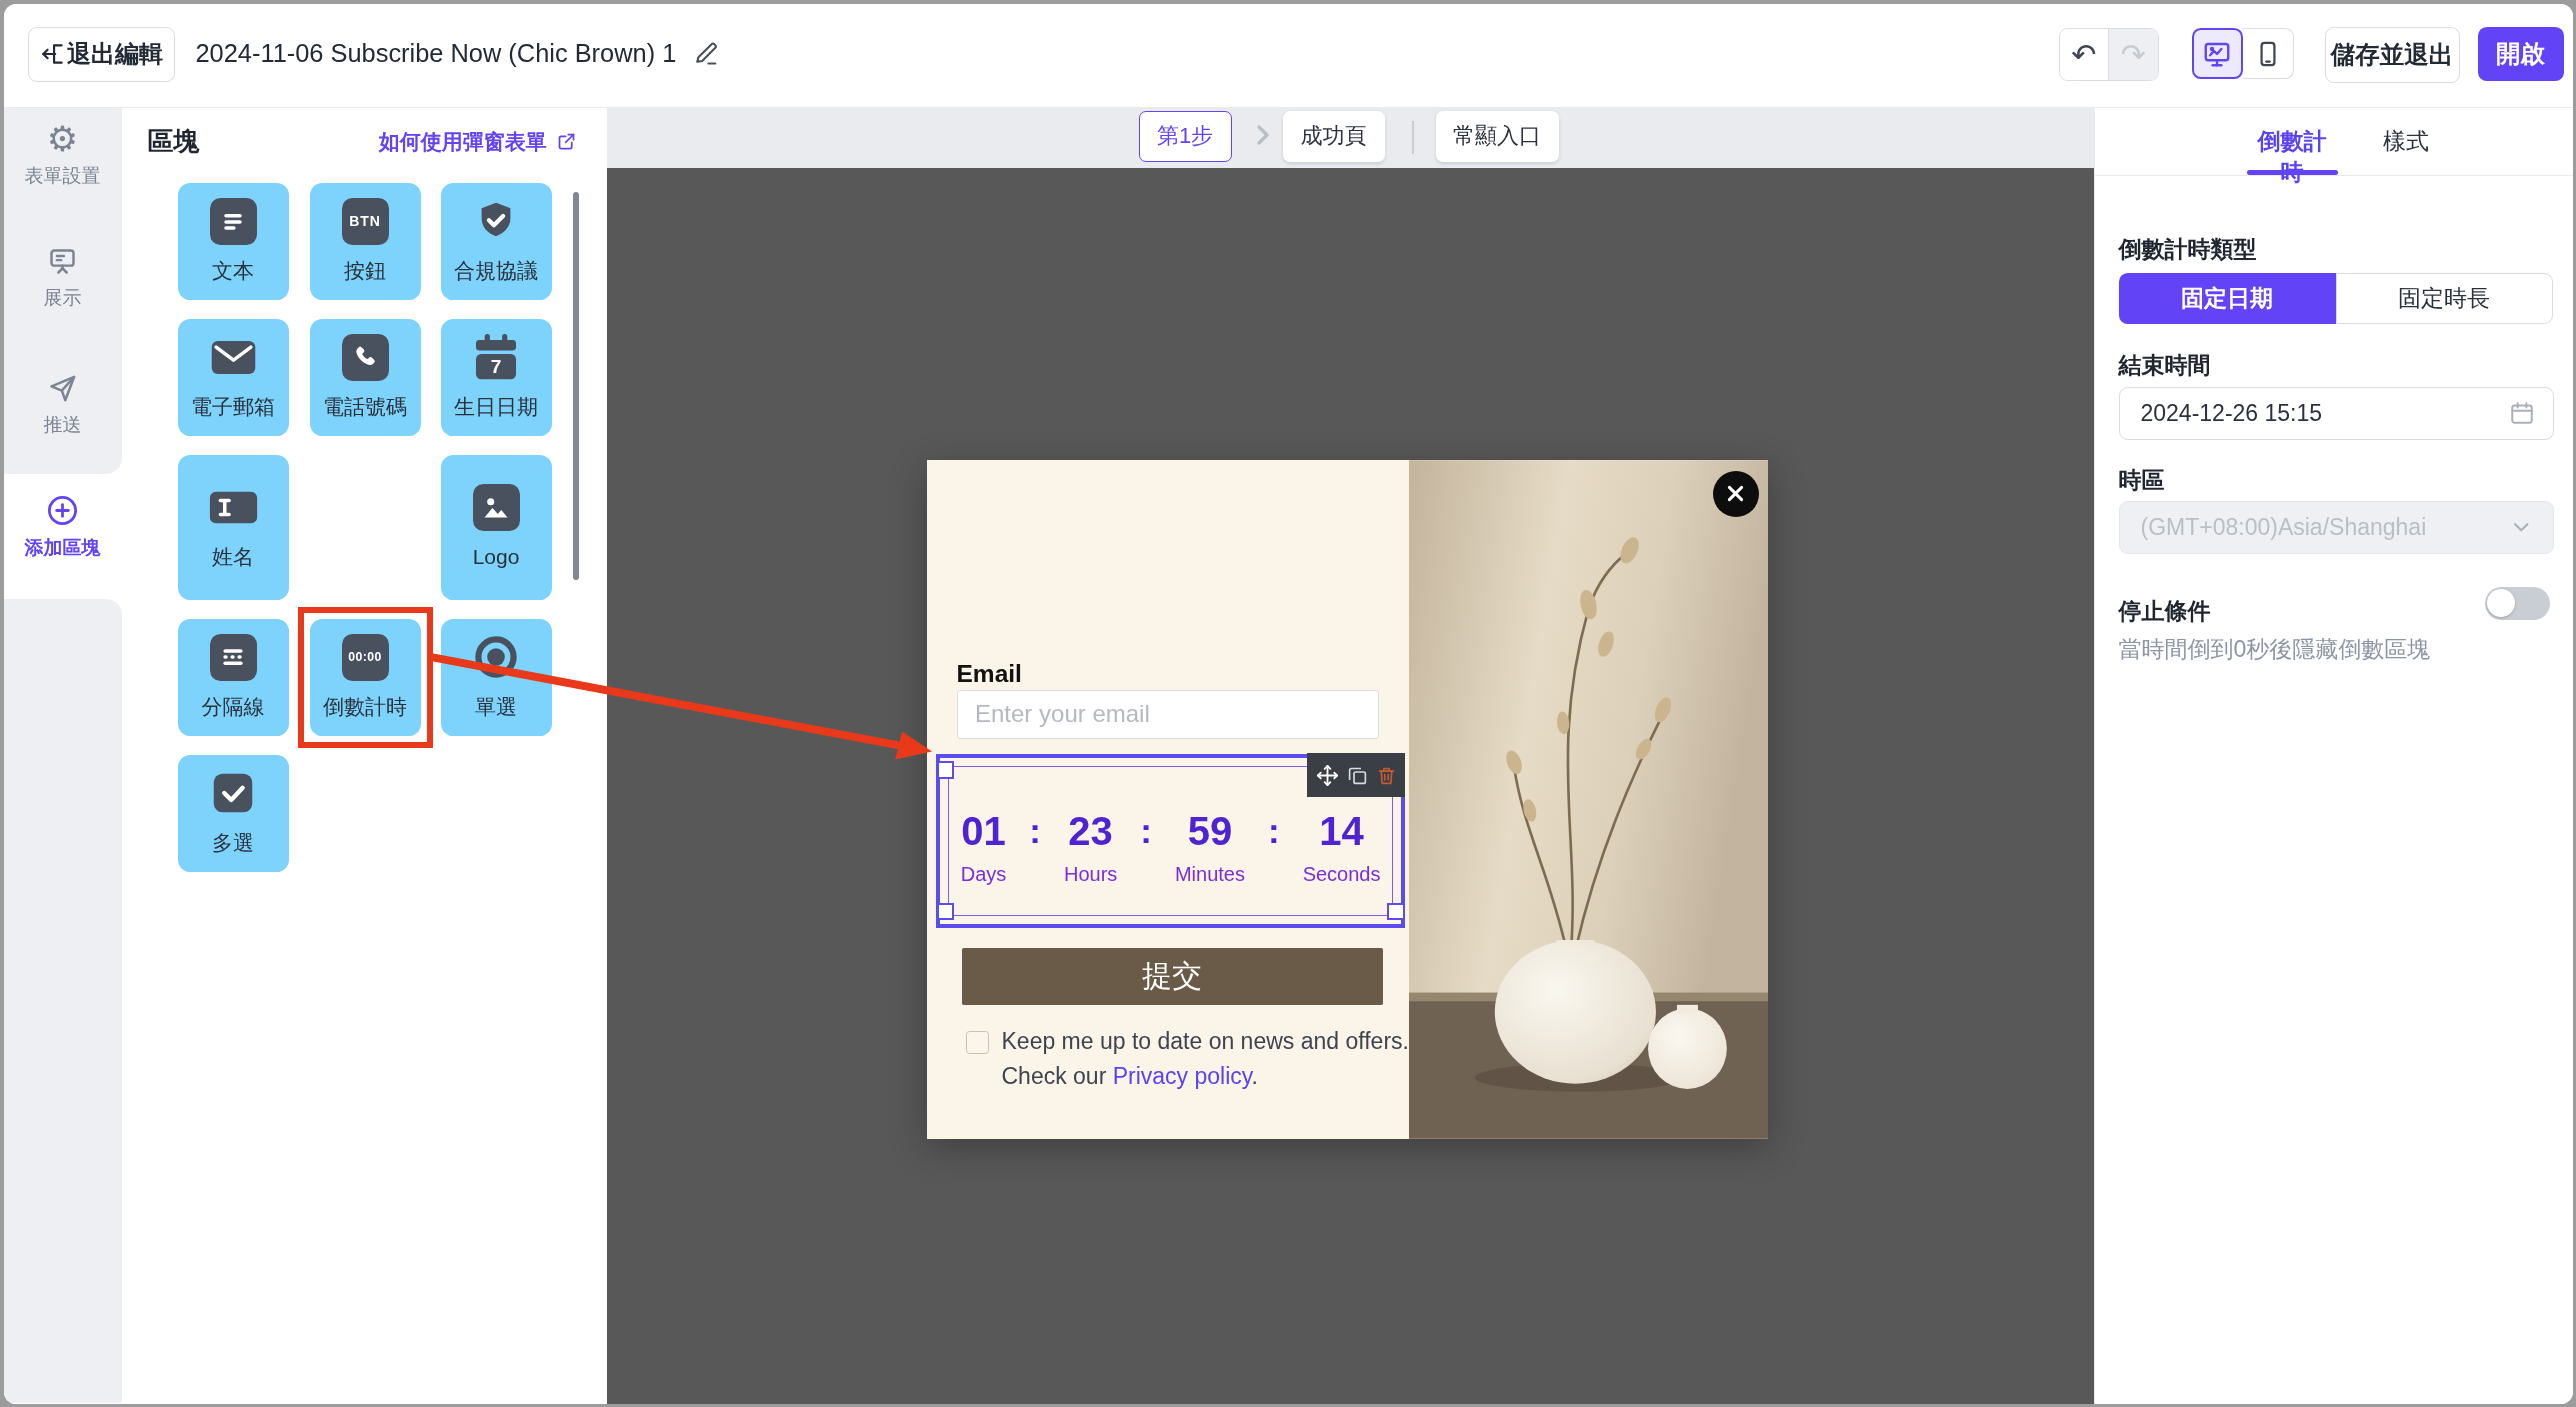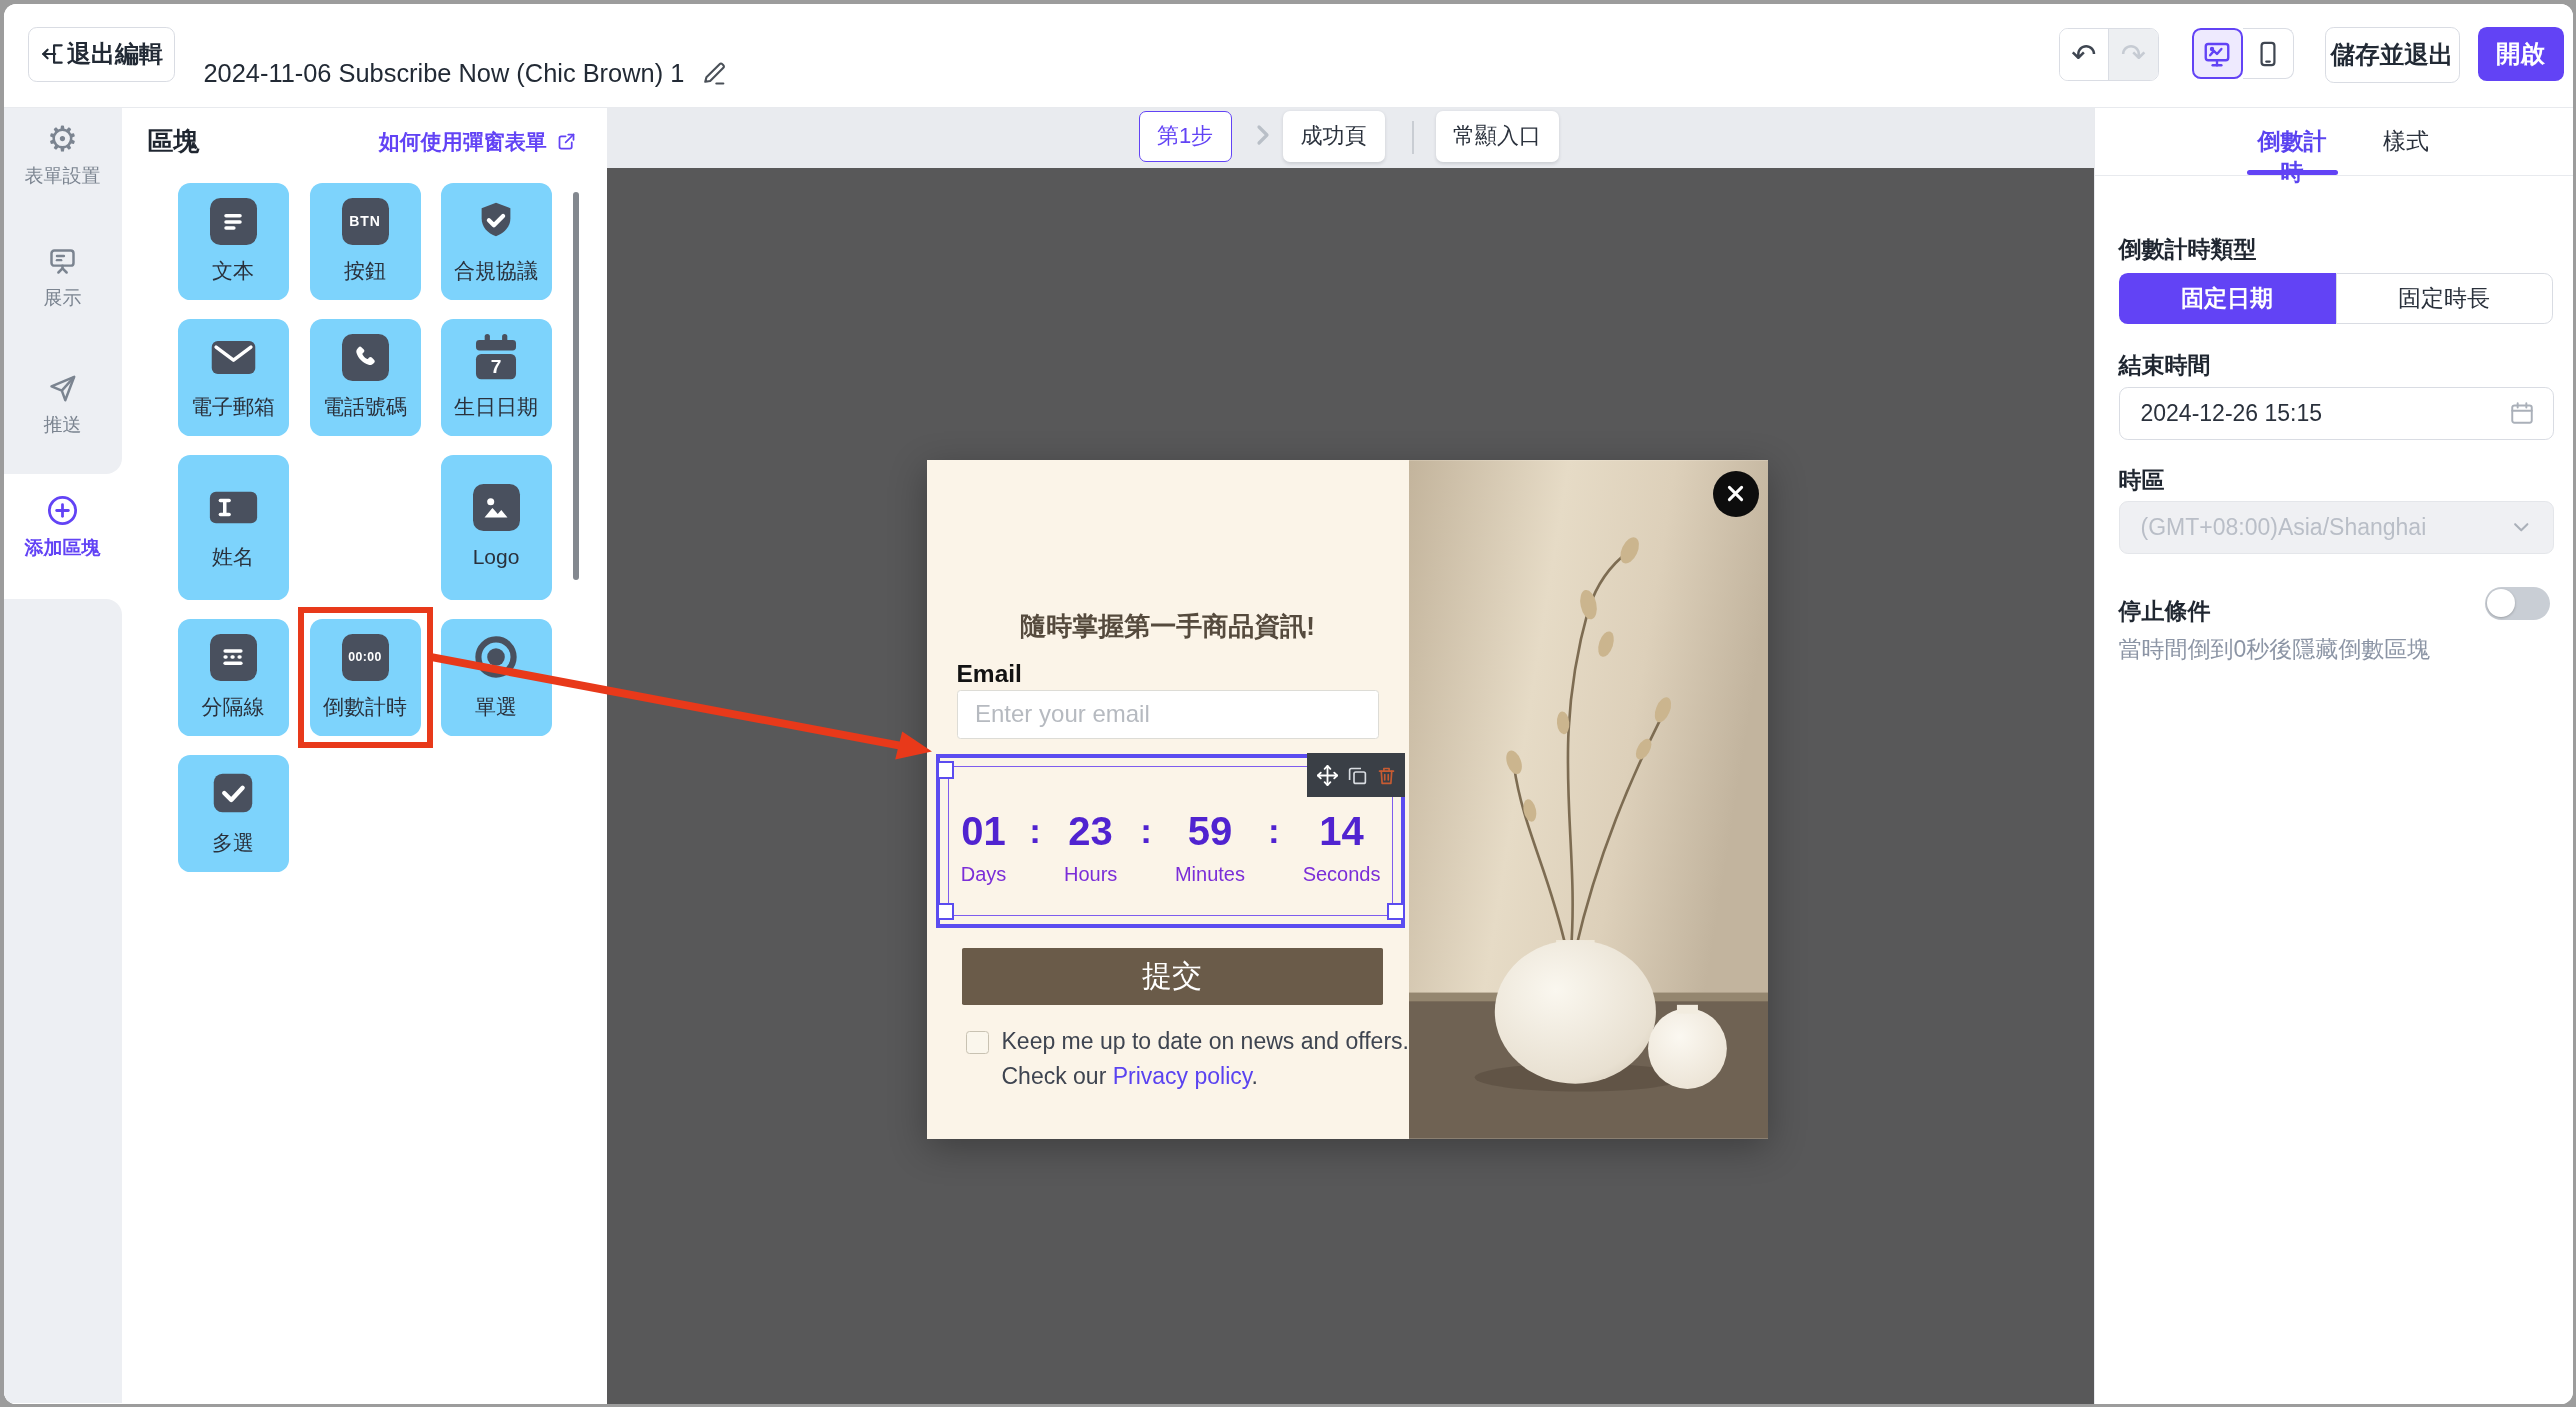--- a/index.html
+++ b/index.html
@@ -47,21 +47,21 @@
     <div class="abs flexc btn-outline" style="left:24.5px;top:23px;width:145px;height:53px;gap:1px;font-size:24px;font-weight:600;">
       <span>
         <svg width="26" height="26" viewBox="0 0 24 24" fill="none" stroke="#222a35" stroke-width="2" stroke-linecap="round" stroke-linejoin="round">
             <path d="M20 4h-7v16h7"></path>
             <path d="M14 12H3"></path>
             <path d="M7 8l-4 4 4 4"></path>
           </svg>
       </span>
       <span>退出編輯</span>
     </div>
-    <div class="abs title-row" style="left:200px;top:35px;margin-top:20px;">
+    <div class="abs title-row" style="left:192px;top:35px;">
       <span style="font-size:25.4px;color:#222a35;font-weight:500;">2024-11-06 Subscribe Now (Chic Brown) 1</span>
       <span>
         <svg width="28" height="28" viewBox="0 0 24 24" fill="none" stroke="#4a5058" stroke-width="1.8" stroke-linecap="round" stroke-linejoin="round">
             <path d="M4.5 19.5l1-3.8L16.8 4.4a1.6 1.6 0 0 1 2.3 0l.9.9a1.6 1.6 0 0 1 0 2.3L8.7 18.9z"></path>
             <path d="M14 21h6"></path>
           </svg>
       </span>
     </div>
 
     <div class="abs" style="left:2055px;top:24.5px;width:98px;height:51px;border:1.8px solid #dadde4;border-radius:8.8px;display:flex;overflow:hidden;">
@@ -346,21 +346,20 @@
       </div>
 
       <div class="abs flexc" style="left:786px;top:11.4px;width:46px;height:46px;border-radius:50%;background:#0d0d0d;">
         <span>
           <svg width="21" height="21" viewBox="0 0 24 24" fill="none" stroke="#fff" stroke-width="3.4" stroke-linecap="round">
               <path d="M5 5l14 14M19 5L5 19"></path>
             </svg>
         </span>
       </div>
 
-      <div class="abs" style="left:0;top:149px;width:482px;text-align:center;font-size:26px;font-weight:bold;color:#554a3d;">隨時掌握第一手商品資訊!</div>
 
       <div class="abs" style="left:30px;top:200px;font-size:24.5px;font-weight:bold;color:#121212;">Email</div>
       <div class="abs" style="left:30px;top:230px;width:422px;height:49px;background:#fff;border:1.8px solid #dddcd6;border-radius:3.5px;box-sizing:border-box;display:flex;align-items:center;padding-left:17.5px;">
         <span style="font-size:24px;color:#b6bac0;">Enter your email</span>
       </div>
 
       <div class="abs" style="left:9.6px;top:294px;width:469px;height:174px;background:#fbf4e8;border:4.4px solid #5b4cf0;box-sizing:border-box;">
         <div class="abs" style="left:8px;top:8px;right:8px;bottom:8px;border:1.8px solid #7e5cee;"></div>
 
         <div class="abs" style="left:0;right:0;top:51px;display:flex;justify-content:center;">

